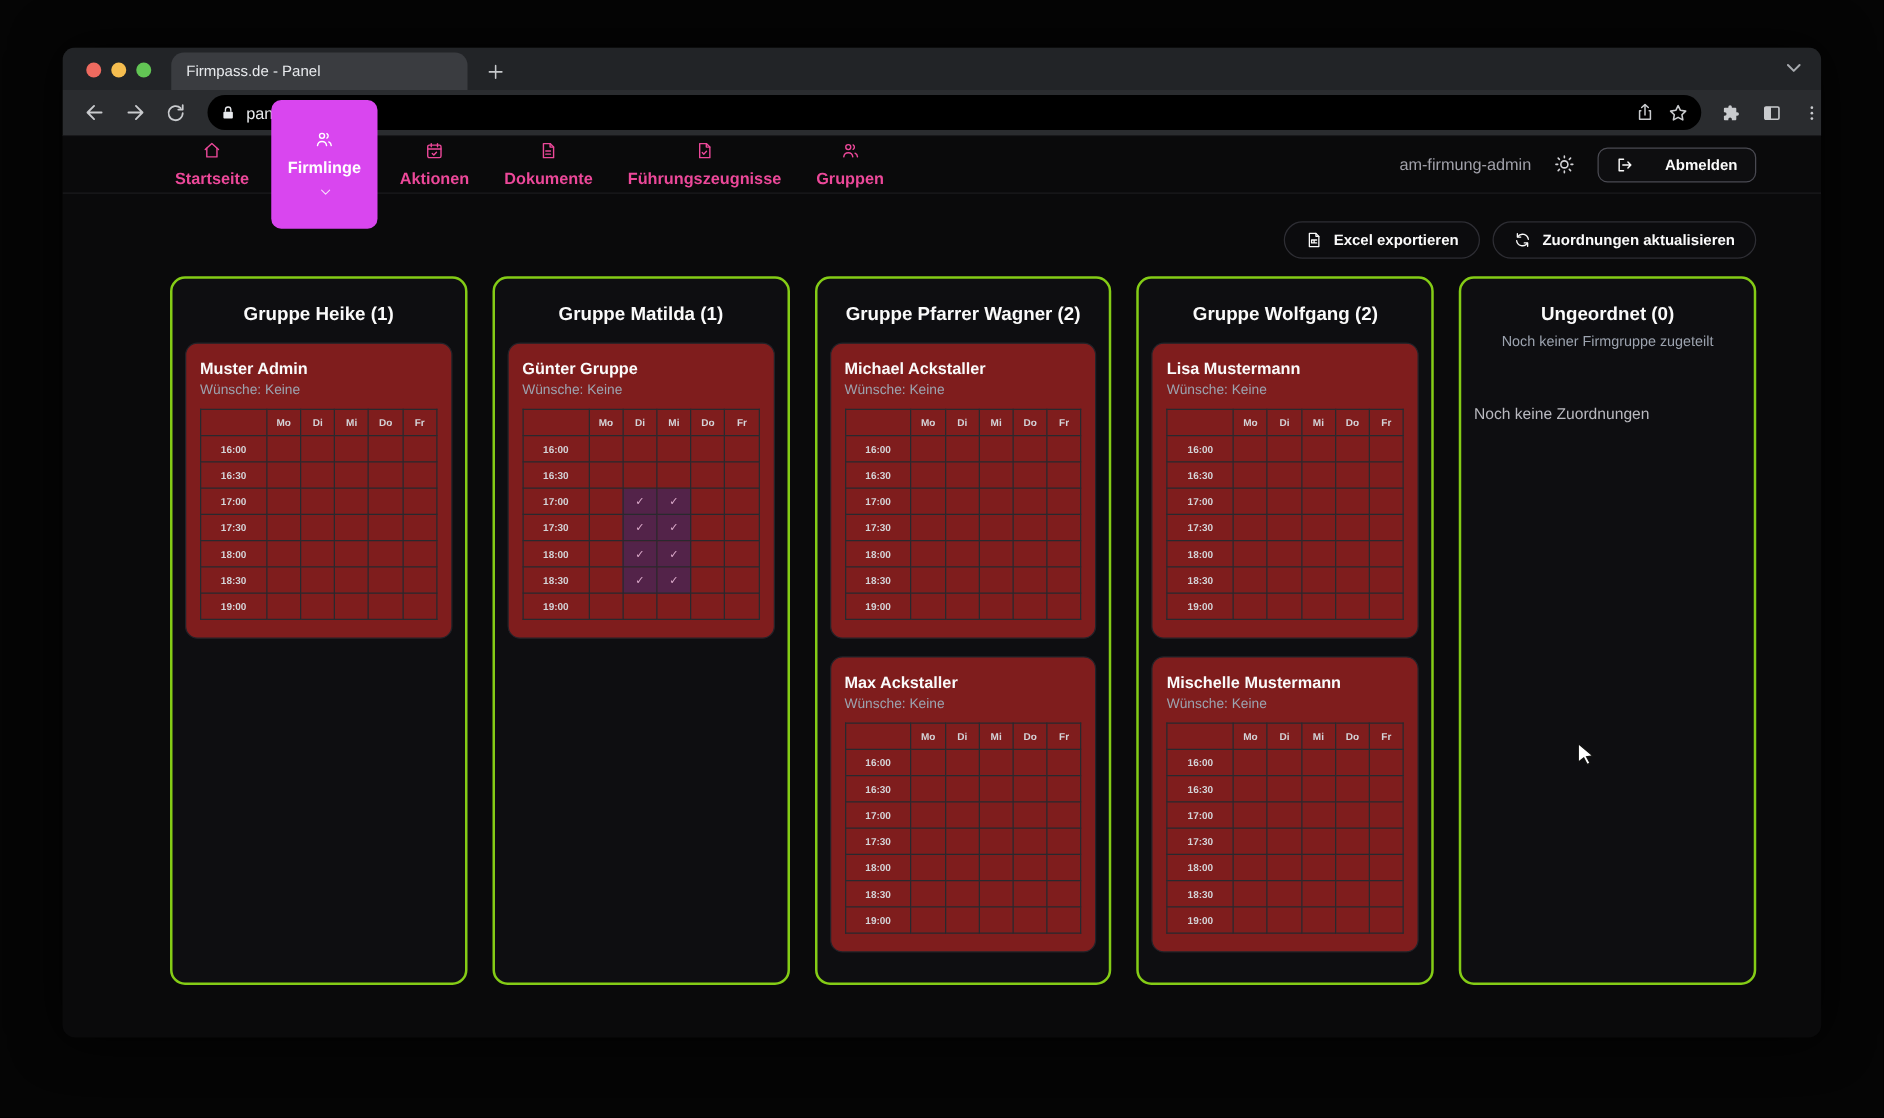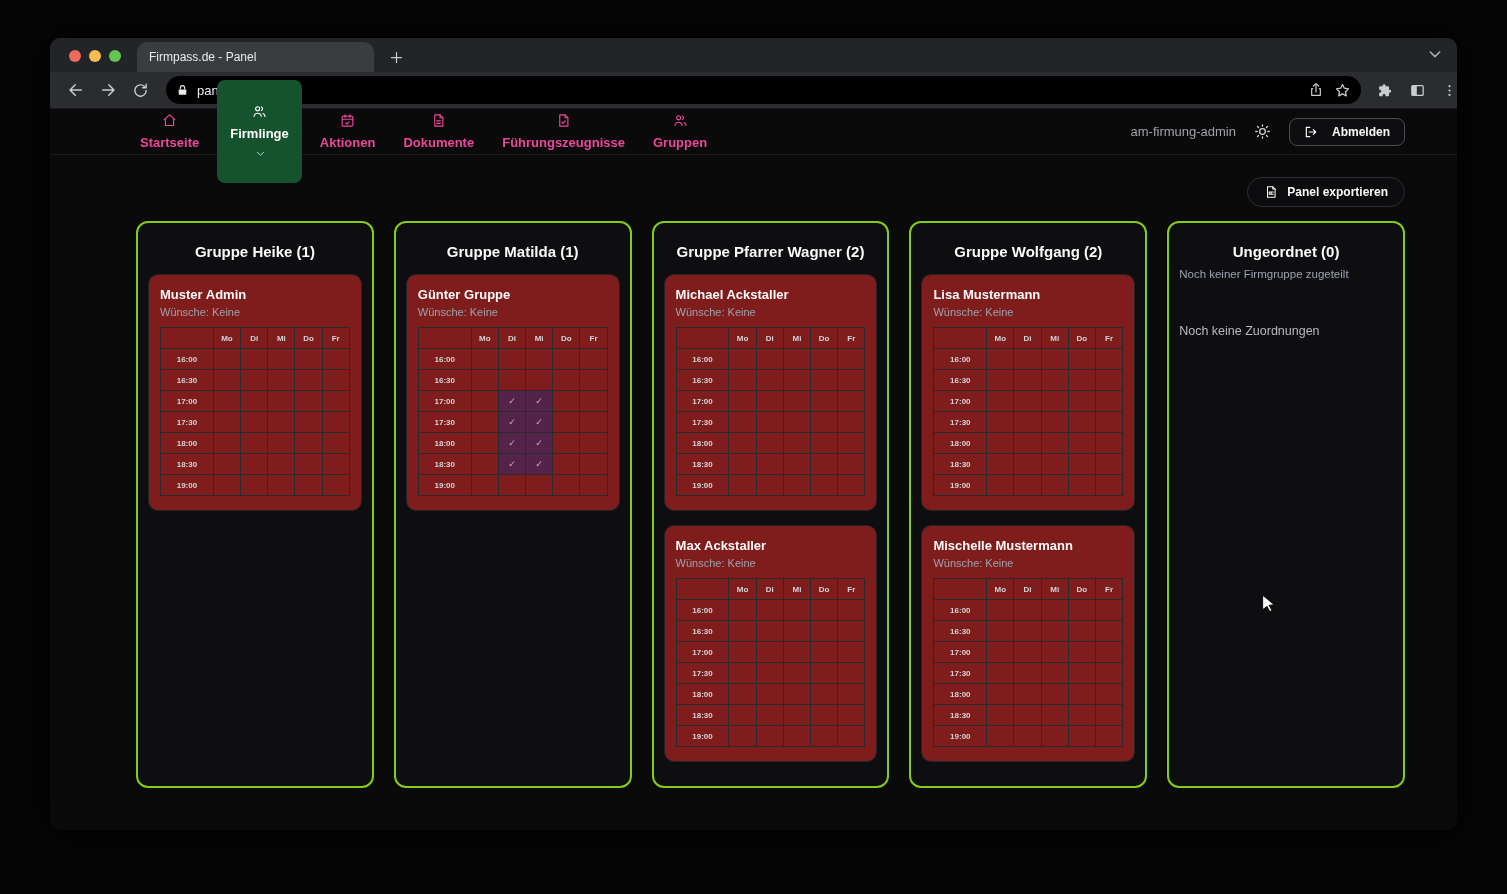--- a/index.html
+++ b/index.html
@@ -37,38 +37,38 @@
 
   .icon { display:inline-flex; align-items:center; justify-content:center; }
   .icon svg { display:block; }
 
   
   .appnav { height:46px; background:#0a0a0b; border-bottom:1px solid #1b1b1e;
     display:flex; align-items:center; padding:0 52px 0 80px; }
   .nav-items { display:flex; align-items:center; gap:8px; }
   .nav-item { display:flex; align-items:center; gap:7px; color:#ec4899; font-size:13px;
     font-weight:bold; padding:8px 10px; border-radius:8px; cursor:pointer; white-space:nowrap;flex-direction:column; }
-  .nav-item.active { background:#14532d; color:#fff; padding:24px 13px; }
+  .nav-item.active { background:#d946ef; color:#fff; padding:24px 13px; }
   .nav-item .chev { opacity:.85; margin-left:2px; }
   .appnav-right { margin-left:auto; display:flex; align-items:center; gap:18px; }
   .username { color:#a1a1aa; font-size:13px; }
   .theme-toggle { color:#d4d4d8; display:flex; }
-  .logout-btn { display:flex; align-items:center; gap:14px; color:#fafafa; font-size:12px;
+  .logout-btn { display:flex; align-items:center; gap:25px; color:#fafafa; font-size:12px;
     font-weight:bold; border:1px solid #4a4a52; border-radius:8px; padding:6px 14px; background:#0e0e10; }
 
   .content { padding:0 52px 40px 86px; }
   .actions-row { display:flex; justify-content:flex-end; gap:10px; margin:22px 0 14px; }
   .pill-btn { display:flex; align-items:center; gap:9px; color:#fafafa; font-size:12px; font-weight:bold;
     border:1px solid #2e2e34; border-radius:15px; height:30px; padding:0 16px; background:#0c0c0e; }
 
   .columns { display:flex; gap:20px; }
   .group-col { flex:1; min-height:520px; background:#0e0e11; border:2px solid #84cc16;
     border-radius:12px; padding:10px 10px; }
   .group-title { text-align:center; color:#fafafa; font-size:15px; font-weight:bold; margin:10px 0 14px; }
-  .group-sub { color:#9ca3af; font-size:11.5px; margin-top:-6px; }
+  .group-sub { text-align:center; color:#9ca3af; font-size:11.5px; margin-top:-6px; }
   .group-empty { text-align:left; color:#b9b9bf; font-size:12.5px; margin-top:44px; }
 
   .member-card { background:#7f1d1d; border:1px solid #232329; border-radius:10px;
     padding:12px 11px 14px; margin-bottom:14px; }
   .member-name { color:#fafafa; font-size:13px; font-weight:bold; }
   .member-wishes { color:#9ca3af; font-size:11px; margin-top:4px; }
 
   table.sched { width:100%; border-collapse:collapse; margin-top:9px; table-layout:fixed; }
   .sched th, .sched td { border:1px solid #29292e; height:21px; text-align:center;
     font-size:8px; font-weight:bold; color:#d4d4d8; padding:0; }
@@ -257,21 +257,32 @@
     <div class="content">
       <div class="actions-row">
         <button class="pill-btn">
           <span class="icon">
             <svg width="14" height="14" viewBox="0 0 24 24" fill="none" stroke="currentColor" stroke-width="1.8" stroke-linecap="round" stroke-linejoin="round">
                 <path d="M6 3h9l4 4v14H6z"></path>
                 <path d="M15 3v4h4"></path>
                 <path d="M9 12h7M9 16h7M9 12v4M12.5 12v4"></path>
               </svg>
           </span>
-          <span>Panel exportieren</span>
+          <span>Excel exportieren</span>
+        </button>
+        <button class="pill-btn">
+          <span class="icon">
+            <svg width="14" height="14" viewBox="0 0 24 24" fill="none" stroke="currentColor" stroke-width="1.9" stroke-linecap="round" stroke-linejoin="round">
+                <path d="M20 11a8 8 0 0 0-14.4-3.6"></path>
+                <path d="M5 3.5V8h4.5"></path>
+                <path d="M4 13a8 8 0 0 0 14.4 3.6"></path>
+                <path d="M19 20.5V16h-4.5"></path>
+              </svg>
+          </span>
+          <span>Zuordnungen aktualisieren</span>
         </button>
       </div>
       <div class="columns" id="columns">
           <div class="group-col">
             <div class="group-title">Gruppe Heike (1)</div>
             <div class="member-card">
               <div class="member-name">Muster Admin</div>
               <div class="member-wishes">Wünsche: Keine</div>
               <table class="sched">
                 <thead>

